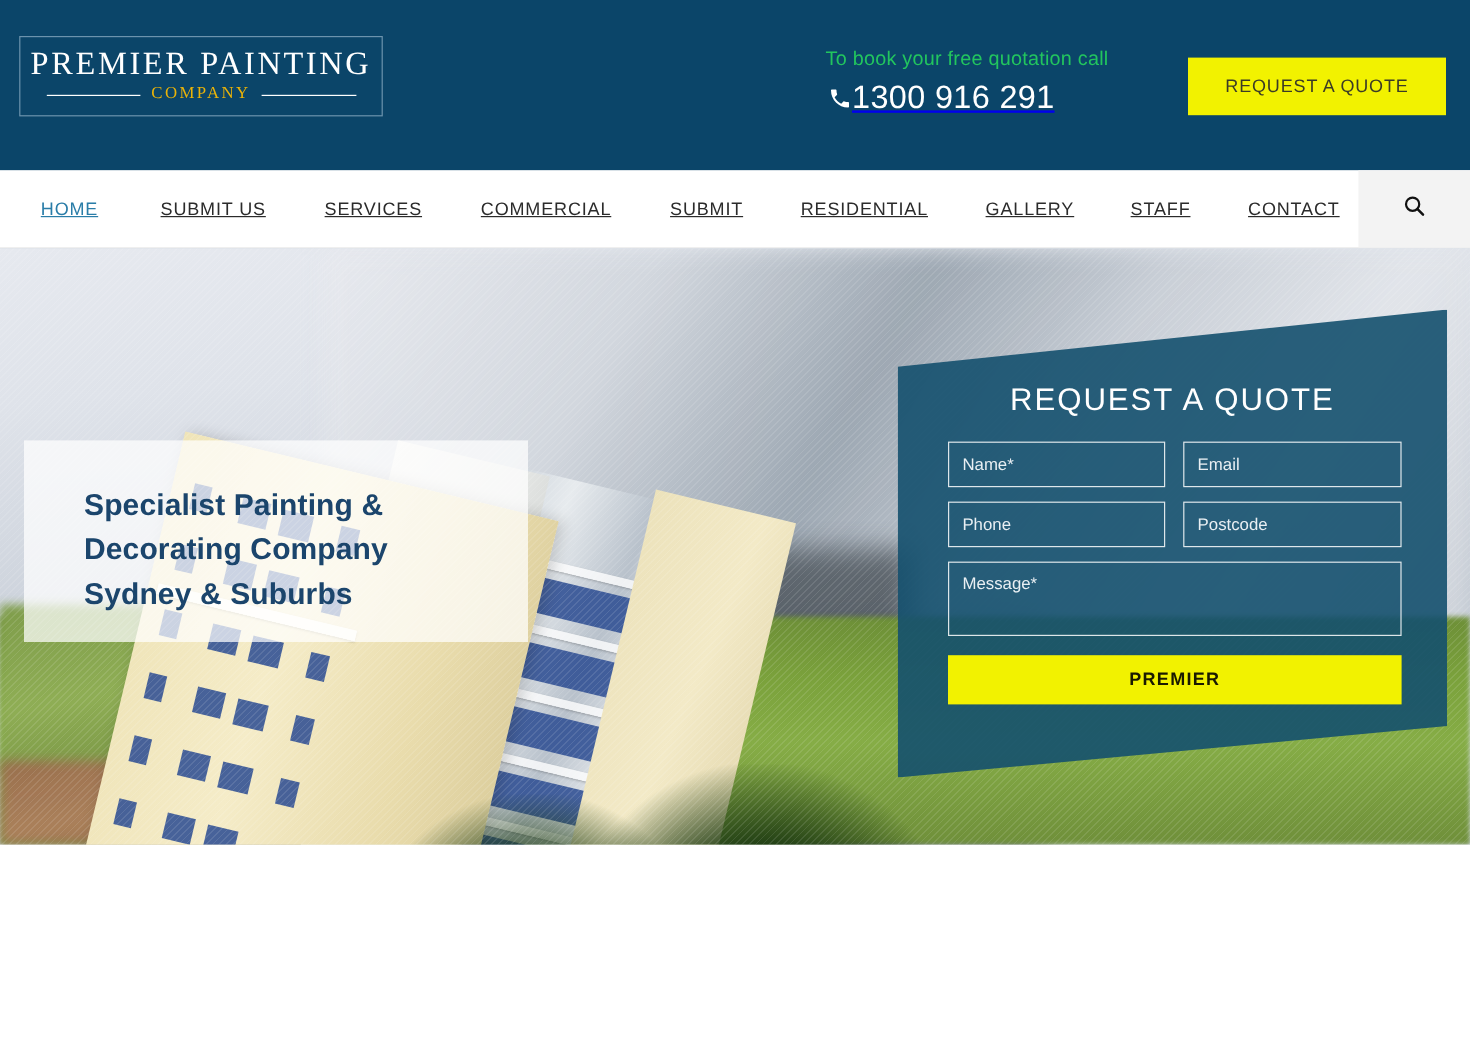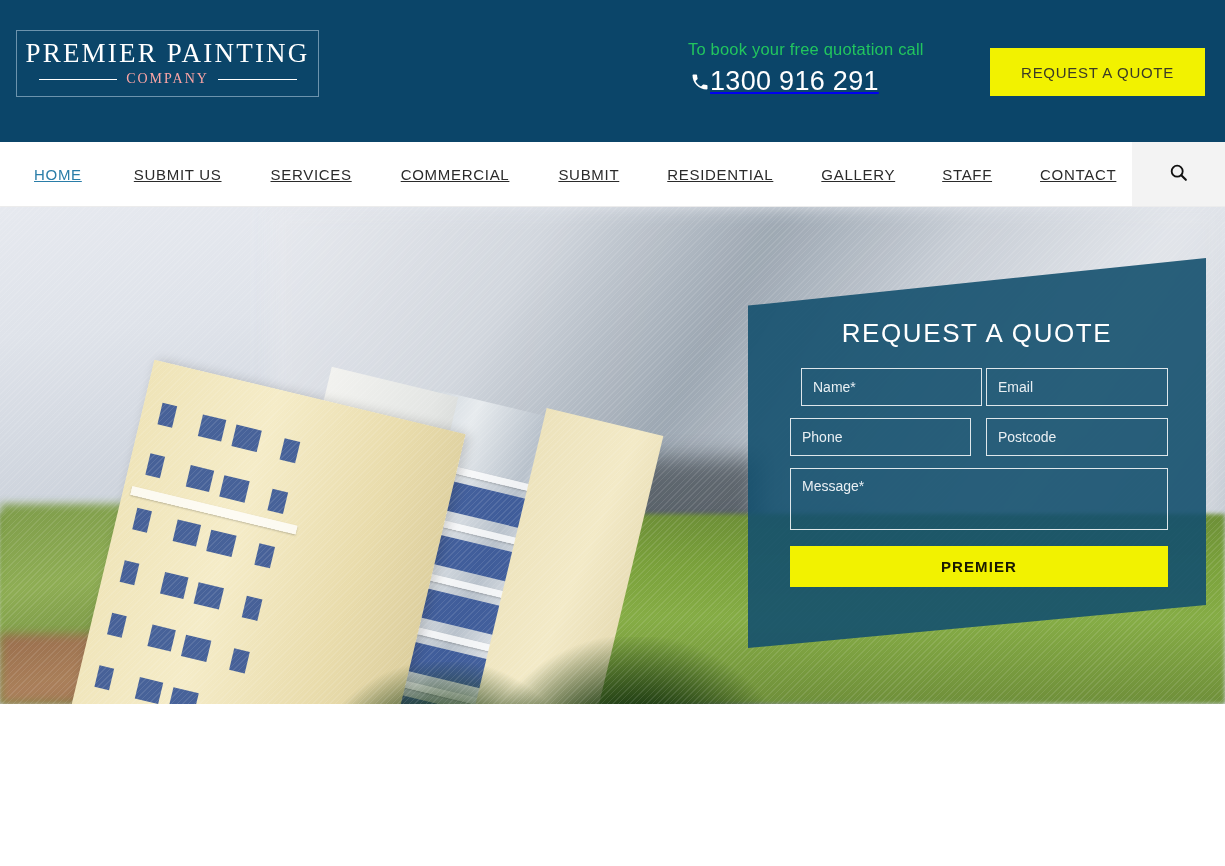--- a/index.html
+++ b/index.html
@@ -33,21 +33,21 @@
     margin-bottom: 4px;
     white-space: nowrap;
   }
   .logo-sub-wrap {
     display: flex; align-items: center; justify-content: center;
     width: 258px;
   }
   .logo-rule { flex: 1; height: 1px; background: #ffffff; }
   .logo-sub {
     font-family: "Liberation Serif", serif;
-    color: #fca5a5;
+    color: #eab308;
     font-size: 14px;
     letter-spacing: 2px;
     padding: 0 9px;
     white-space: nowrap;
   }
   .tagline {
     position: absolute; left: 50px; top: 98px;
     font-family: "Liberation Sans", sans-serif;
     font-style: italic;
     font-size: 15.5px;
@@ -244,21 +244,21 @@
   .qf-field {
     position: absolute;
     background: transparent;
     border: 1px solid rgba(255,255,255,.85);
     color: #ffffff;
     font-size: 14px;
     font-family: "Liberation Sans", sans-serif;
     padding: 0 11px;
   }
   .qf-field::placeholder { color: #e9eff3; opacity: 1; }
-  .qf-name   { left: 53px;  top: 110px; width: 181px; height: 38px; }
+  .qf-name   { left: 42px;  top: 110px; width: 181px; height: 38px; }
   .qf-email  { left: 238px; top: 110px; width: 182px; height: 38px; }
   .qf-phone  { left: 42px;  top: 160px; width: 181px; height: 38px; }
   .qf-post   { left: 238px; top: 160px; width: 182px; height: 38px; }
   .qf-msg    { left: 42px;  top: 210px; width: 378px; height: 62px; padding-top: 9px; resize: none; }
   .qf-submit {
     position: absolute; left: 42px; top: 288px;
     width: 378px; height: 41px;
     background: #f2f200;
     border: none;
     color: #1a1a00;
@@ -384,20 +384,27 @@
 
       </div>
 
       <div class="palm" style="left:300px; top:455px; width:290px; height:250px;"></div>
       <div class="palm" style="left:470px; top:430px; width:330px; height:280px;"></div>
 
     </div>
     <div class="hero-texture"></div>
   </section>
 
+  <div class="hero-caption">
+    <h1>
+      <span>Specialist Painting &amp;</span><br>
+      <span>Decorating Company</span><br>
+      <span>Sydney &amp; Suburbs</span>
+    </h1>
+  </div>
 
   <div class="quote-panel">
     <div class="quote-panel-inner">
       <div class="quote-title">REQUEST A QUOTE</div>
       <input class="qf-field qf-name" type="text" placeholder="Name*" style="">
       <input class="qf-field qf-phone" type="text" placeholder="Phone" style="">
       <input class="qf-field qf-email" type="text" placeholder="Email" style="">
       <input class="qf-field qf-post" type="text" placeholder="Postcode" style="">
       <textarea class="qf-field qf-msg" placeholder="Message*" style=""></textarea>
       <button class="qf-submit">PREMIER</button>

